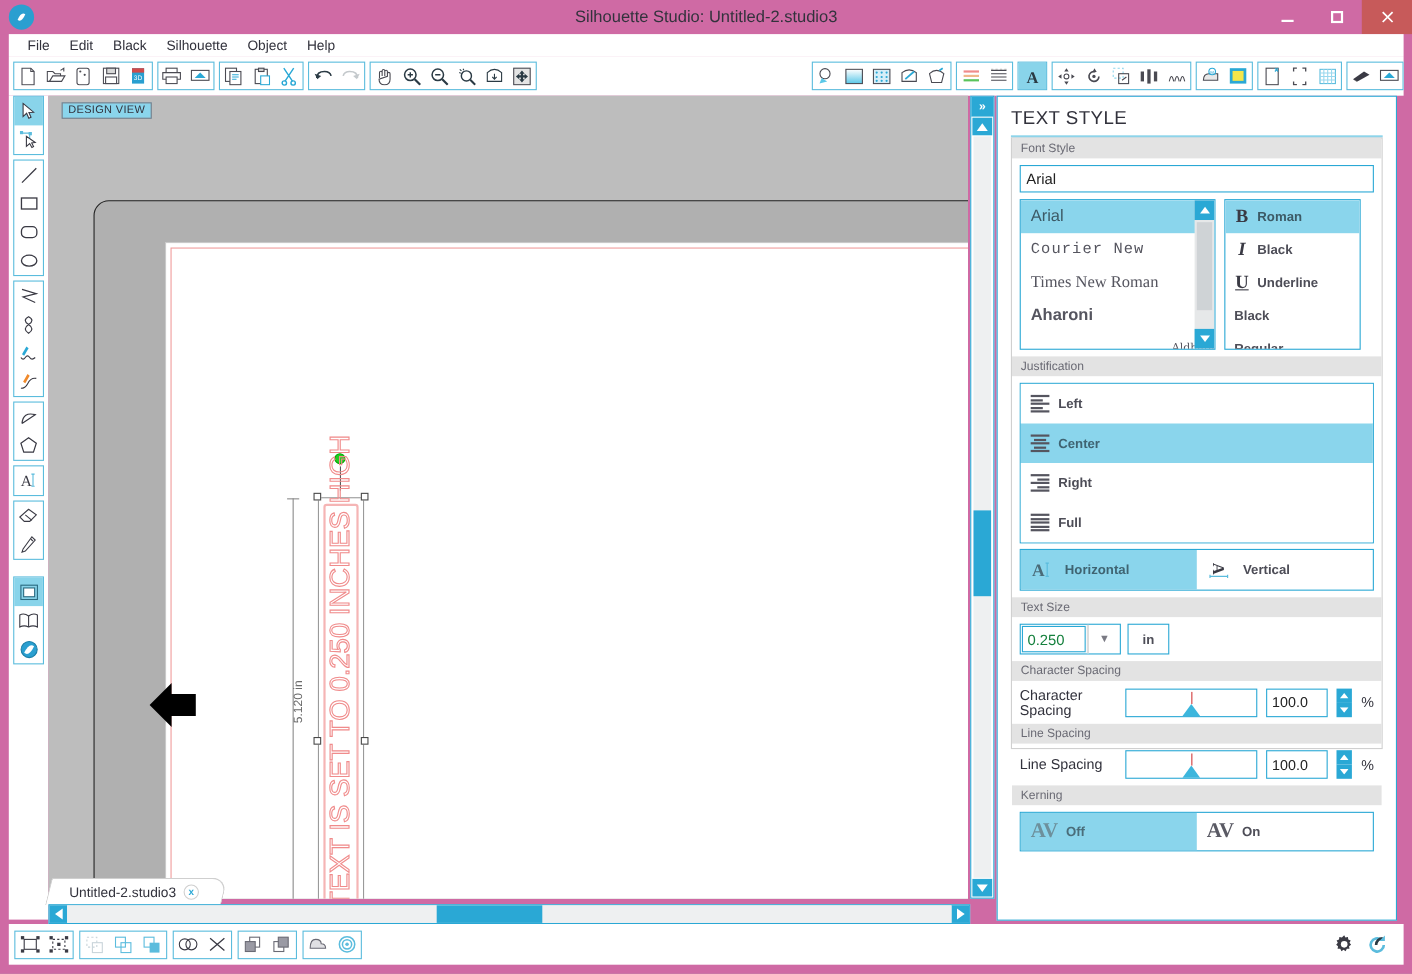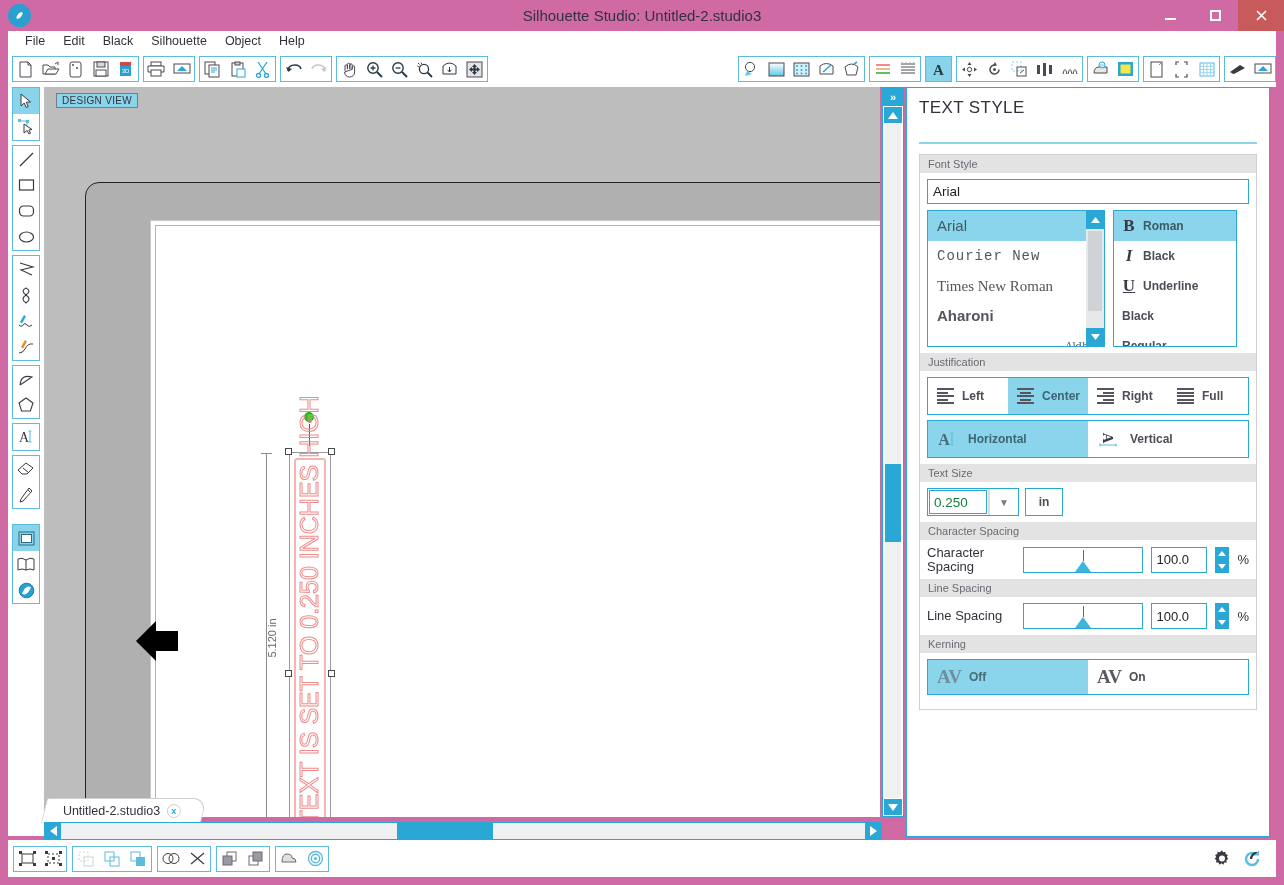--- a/index.html
+++ b/index.html
@@ -266,21 +266,21 @@
 
   
   .rpanel {
     position: absolute; left: 906px; top: 87px; width: 364px; height: 750px;
     background: #ffffff;
     border: 1px solid #2aa8d5;
     padding: 10px 12px;
   }
   .rp-title {
     font-size: 17px; color: #32323c;
-    padding-bottom: 24px; margin-bottom: 10px;
+    padding-bottom: 5px; 
     border-bottom: 2px solid #8dd4ea;
     letter-spacing: .4px;
   }
   .rp-body {
     border: 1px solid #d0d0d0;
     height: 556px;
     padding: 0;
   }
   .sec-hdr {
     background: #e3e3e3;
@@ -337,21 +337,21 @@
   }
   .sl-item {
     height: 30px; display: flex; align-items: center; gap: 7px;
     padding-left: 8px;
     font-size: 12px; color: #4d4d57; font-weight: bold;
   }
   .sl-item.sel { background: #8ad5ec; color: #3c5a66; }
   .sl-glyph { font-size: 17px; width: 14px; text-align: center; color: #3a3a44; }
 
   .grid2 {
-    display: grid; grid-template-columns: 1fr 1fr 1fr 1fr;
+    display: grid; grid-template-columns: 1fr;
     border: 1px solid #2aa8d5;
   }
   .just-cell {
     height: 36px; display: flex; align-items: center; gap: 8px;
     padding-left: 9px;
     font-size: 12px; font-weight: bold; color: #4d4d57;
     background: #fff;
   }
   .just-cell.sel { background: #8ad5ec; color: #3f6472; }
   .jl { display: flex; flex-direction: column; gap: 1.5px; width: 17px; }

